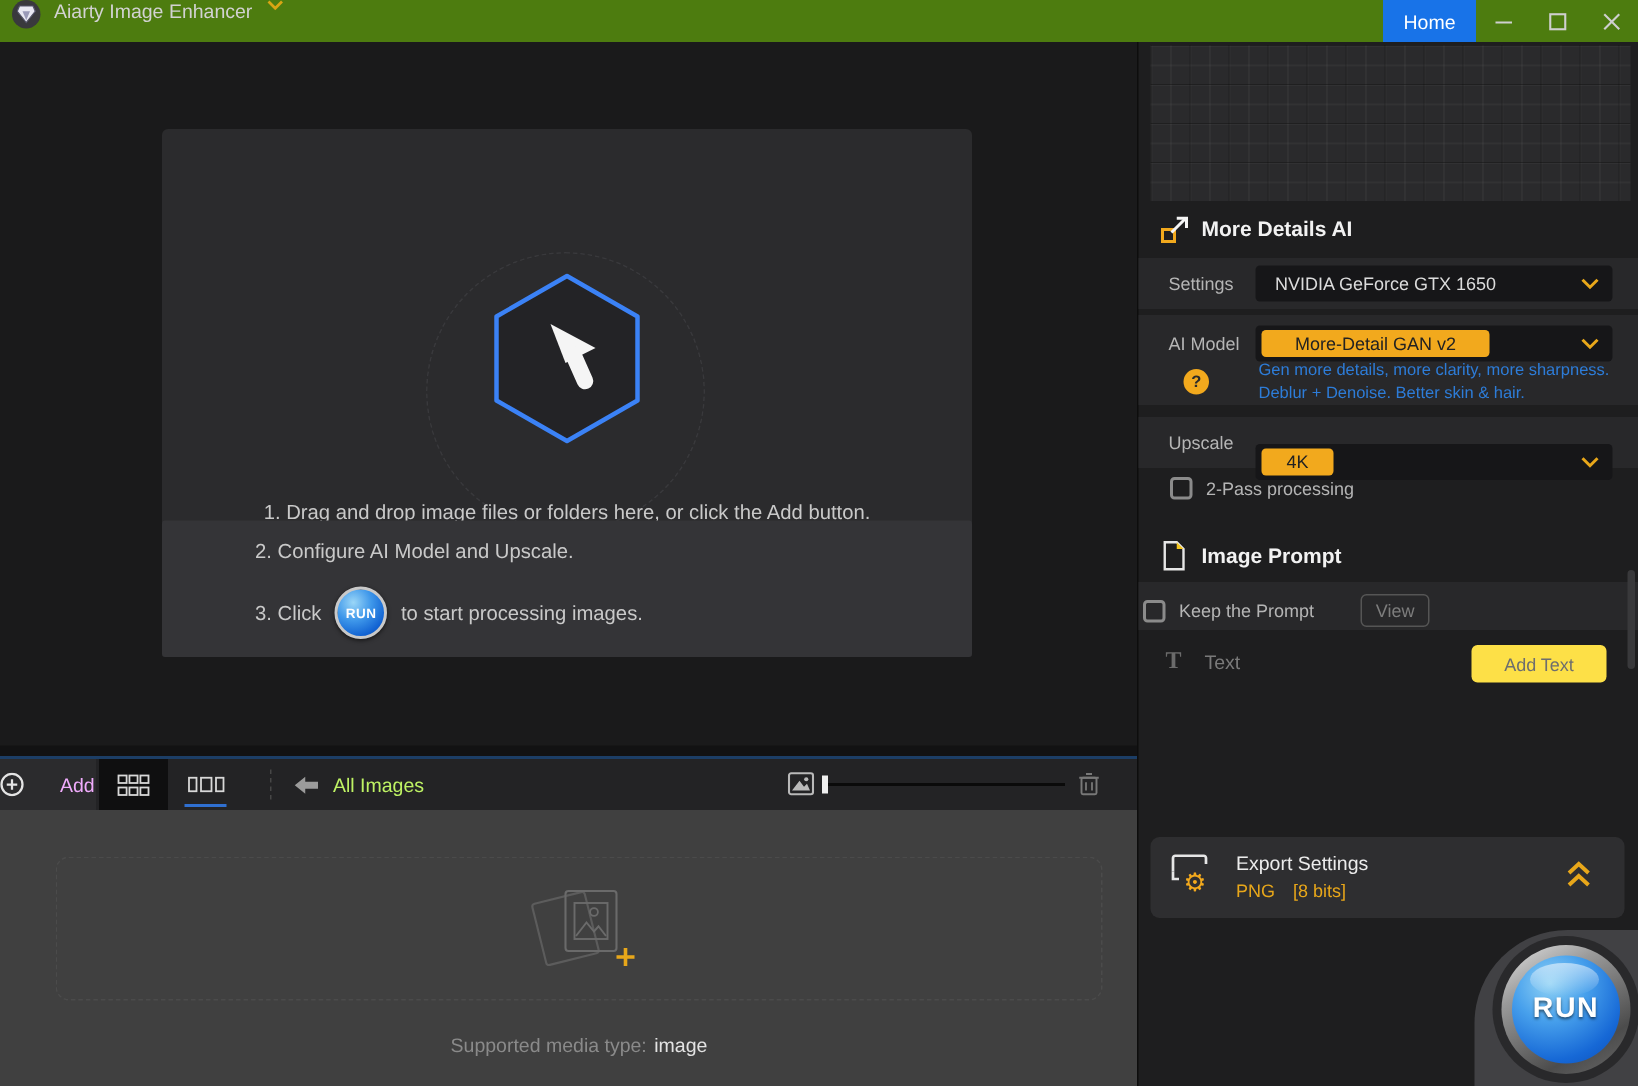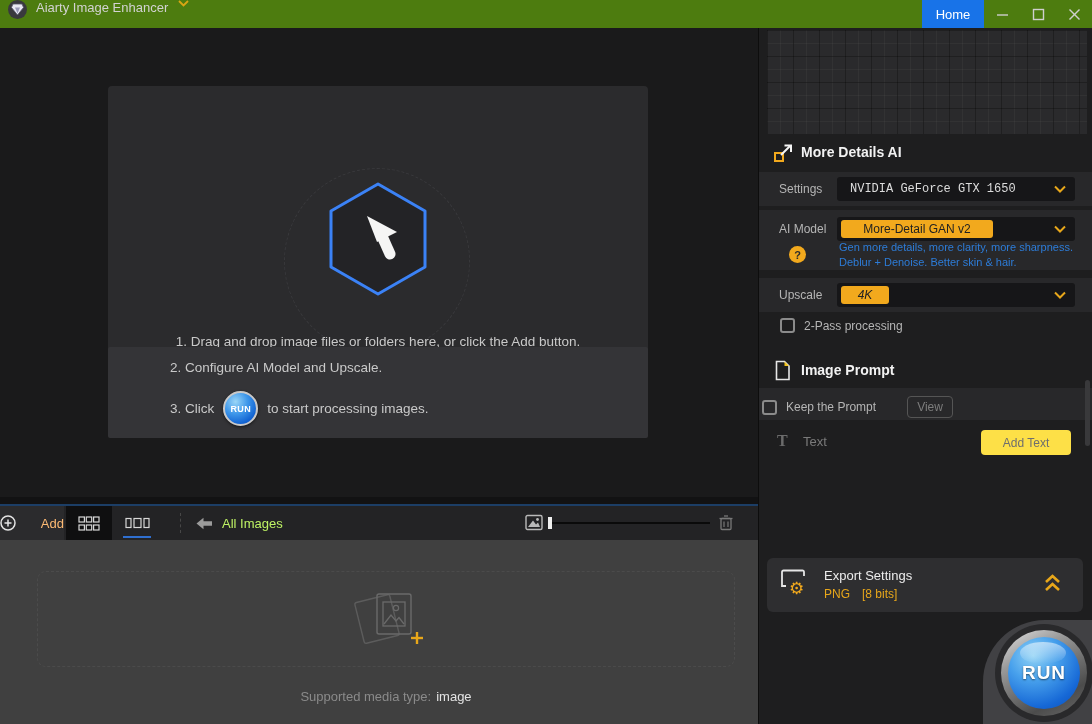--- a/index.html
+++ b/index.html
@@ -27,21 +27,21 @@
   .step2 { position:absolute; left:62px; top:13px; color:#c9c9c9; font-size:13.5px; }
   .step3 { position:absolute; left:62px; top:44px; display:flex; align-items:center; color:#c9c9c9; font-size:13.5px; }
   .run-badge { width:35px; height:35px; border-radius:50%; margin:0 9px;
                background:radial-gradient(circle at 34% 28%, #9ad6f7 0%, #3e97ea 40%, #1162d2 75%, #0b4cb0 100%);
                border:2px solid #c9c9c9; box-shadow:0 1px 3px rgba(0,0,0,.6);
                color:#fff; font-size:9px; font-weight:bold; display:flex; align-items:center; justify-content:center; letter-spacing:.3px; }
 
   
   .gapstrip { position:absolute; left:0; top:469px; width:758px; height:7px; background:#121213; }
   .toolbar { position:absolute; left:0; top:476px; width:758px; height:36px; background:#232325; border-top:2px solid #1c3e66; }
-  .add-btn { position:absolute; left:0; top:0; width:64px; height:34px; background:#2b2b2d; display:flex; align-items:center; justify-content:space-between; gap:8px; color:#fdba74; font-size:13px; cursor:pointer; }
+  .add-btn { position:absolute; left:0; top:0; width:64px; height:34px; background:#2b2b2d; display:flex; align-items:center; justify-content:flex-start; gap:24px; color:#f0abfc; font-size:13px; cursor:pointer; }
   .view-btn { position:absolute; top:0; width:46px; height:34px; display:flex; align-items:center; justify-content:center; }
   .view-grid { left:66px; background:#0f0f10; }
   .view-list { left:114px; }
   .view-list .underline { position:absolute; left:9px; right:9px; bottom:2px; height:2px; background:#2f6fd0; }
   .tb-sep { position:absolute; left:180px; top:7px; height:20px; border-left:1px dashed #474747; }
   .filter { position:absolute; left:196px; top:0; height:34px; display:flex; align-items:center; gap:9px; color:#bef264; font-size:13px; }
   .thumb-icon { position:absolute; left:525px; top:8px; }
   .slider-track { position:absolute; left:548px; top:16px; width:162px; height:2px; background:#0a0a0a; }
   .slider-handle { position:absolute; left:548px; top:11px; width:4px; height:12px; background:#efefef; }
   .trash { position:absolute; left:718px; top:8px; }
@@ -60,21 +60,21 @@
       linear-gradient(90deg, rgba(0,0,0,.38) 1px, transparent 1px),
       linear-gradient(rgba(255,255,255,.035) 1px, transparent 1px),
       linear-gradient(90deg, rgba(255,255,255,.035) 1px, transparent 1px);
     background-size:26px 26px, 26px 26px, 13px 13px, 13px 13px; }
   .sec-header { position:absolute; left:0; width:334px; height:24px; display:flex; align-items:center; }
   .sec-header .ttl { margin-left:42px; color:#f2f2f2; font-size:14px; font-weight:bold; }
   .sec-header svg, .sec-header .dicon { position:absolute; left:14px; }
   .strip { position:absolute; left:0; width:334px; background:#28282a; }
   .rowlabel { position:absolute; left:20px; color:#b5b5b5; font-size:12px; }
   .select { position:absolute; left:78px; width:238px; height:24px; background:#161618; border-radius:3px; display:flex; align-items:center; cursor:pointer; }
-  .select .val { margin-left:13px; color:#dcdcdc; font-size:12px;font-family:Liberation Mono, monospace; }
+  .select .val { margin-left:13px; color:#dcdcdc; font-size:12px; }
   .select .chev { position:absolute; right:9px; display:flex; }
   .pill { margin-left:4px; height:18px; background:#f2a91d; border-radius:3px; color:#222; font-size:12px; display:flex; align-items:center; justify-content:center; }
   .help { position:absolute; left:30px; width:17px; height:17px; border-radius:50%; background:#f2a91d; color:#2b2b2b; font-size:11px; font-weight:bold; display:flex; align-items:center; justify-content:center; }
   .desc { position:absolute; left:80px; color:#2d7cd8; font-size:11px; line-height:15px; }
   .checkbox { width:15px; height:15px; border:2px solid #8b8b8b; border-radius:3px; background:transparent; }
   .chkrow { position:absolute; display:flex; align-items:center; gap:9px; color:#b5b5b5; font-size:12px; }
   .view-btn2 { margin-left:22px; width:46px; height:22px; border:1px solid #555; border-radius:4px; color:#7d7d7d; font-size:12px; display:flex; align-items:center; justify-content:center; }
   .text-row { position:absolute; left:0; width:334px; height:26px; }
   .tglyph { position:absolute; left:18px; top:2px; color:#6b6b6b; font-size:16px; font-weight:bold; font-family:"Liberation Serif", serif; }
   .tlabel { position:absolute; left:44px; top:4px; color:#7a7a7a; font-size:13px; }
@@ -275,21 +275,21 @@
       </div>
       <div class="help" style="top:36px;">?</div>
       <div class="desc" style="top:30px;">
         <div>Gen more details, more clarity, more sharpness.</div>
         <div>Deblur + Denoise. Better skin &amp; hair.</div>
       </div>
     </div>
 
     <div class="strip" style="top:250px; height:34px;">
       <span class="rowlabel" style="top:10px;">Upscale</span>
-      <div class="select" style="top:5px;font-style:italic;">
+      <div class="select" style="top:18px;">
         <span class="pill" style="width:48px;">4K</span>
         <span class="chev">
             <svg width="12" height="8" viewBox="0 0 12 8">
               <polyline points="1,1.5 6,6.5 11,1.5" fill="none" stroke="#e8a71a" stroke-width="2"></polyline>
             </svg>
           </span>
       </div>
     </div>
 
     <div class="chkrow" style="left:21px; top:290px;">

